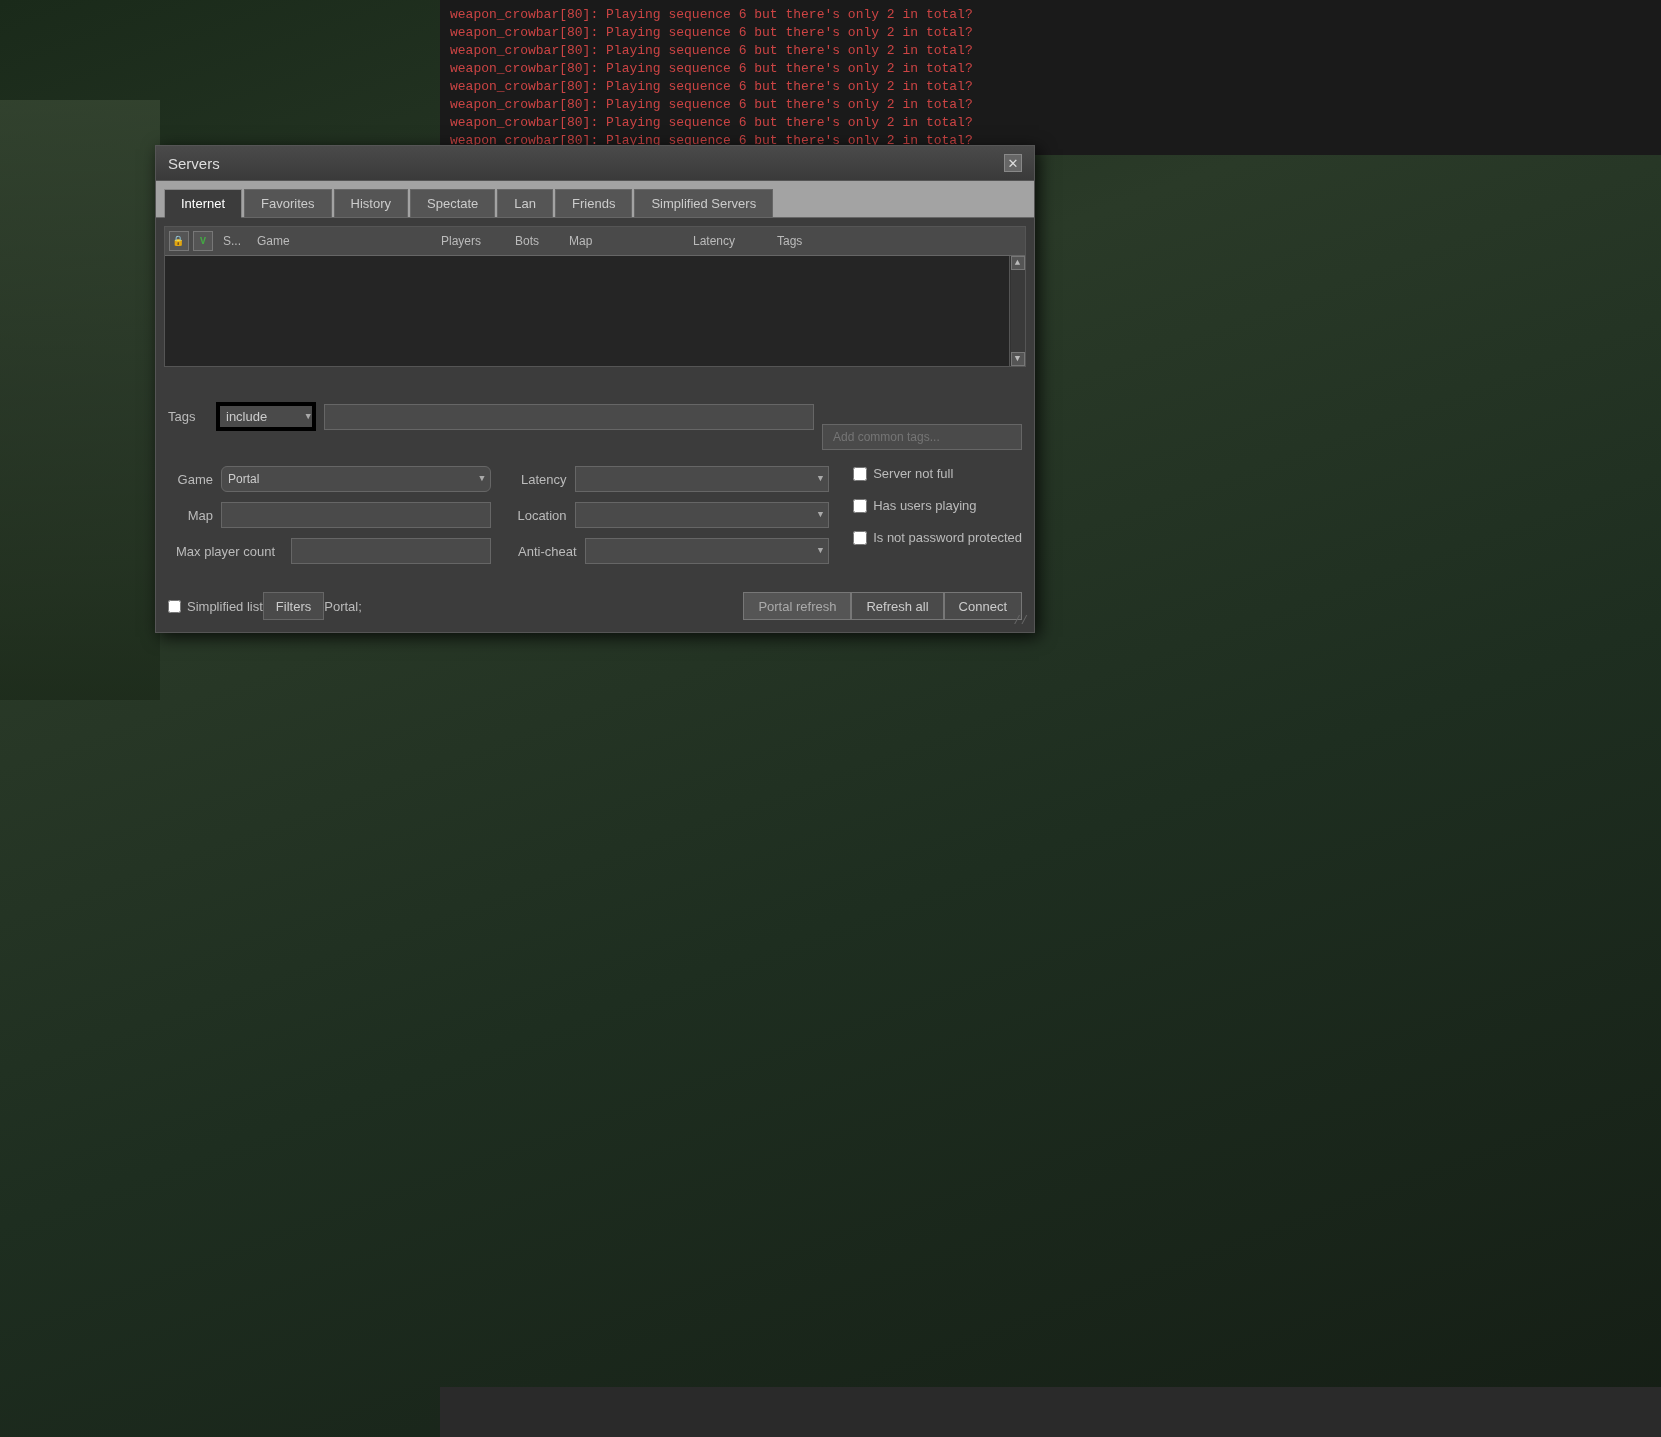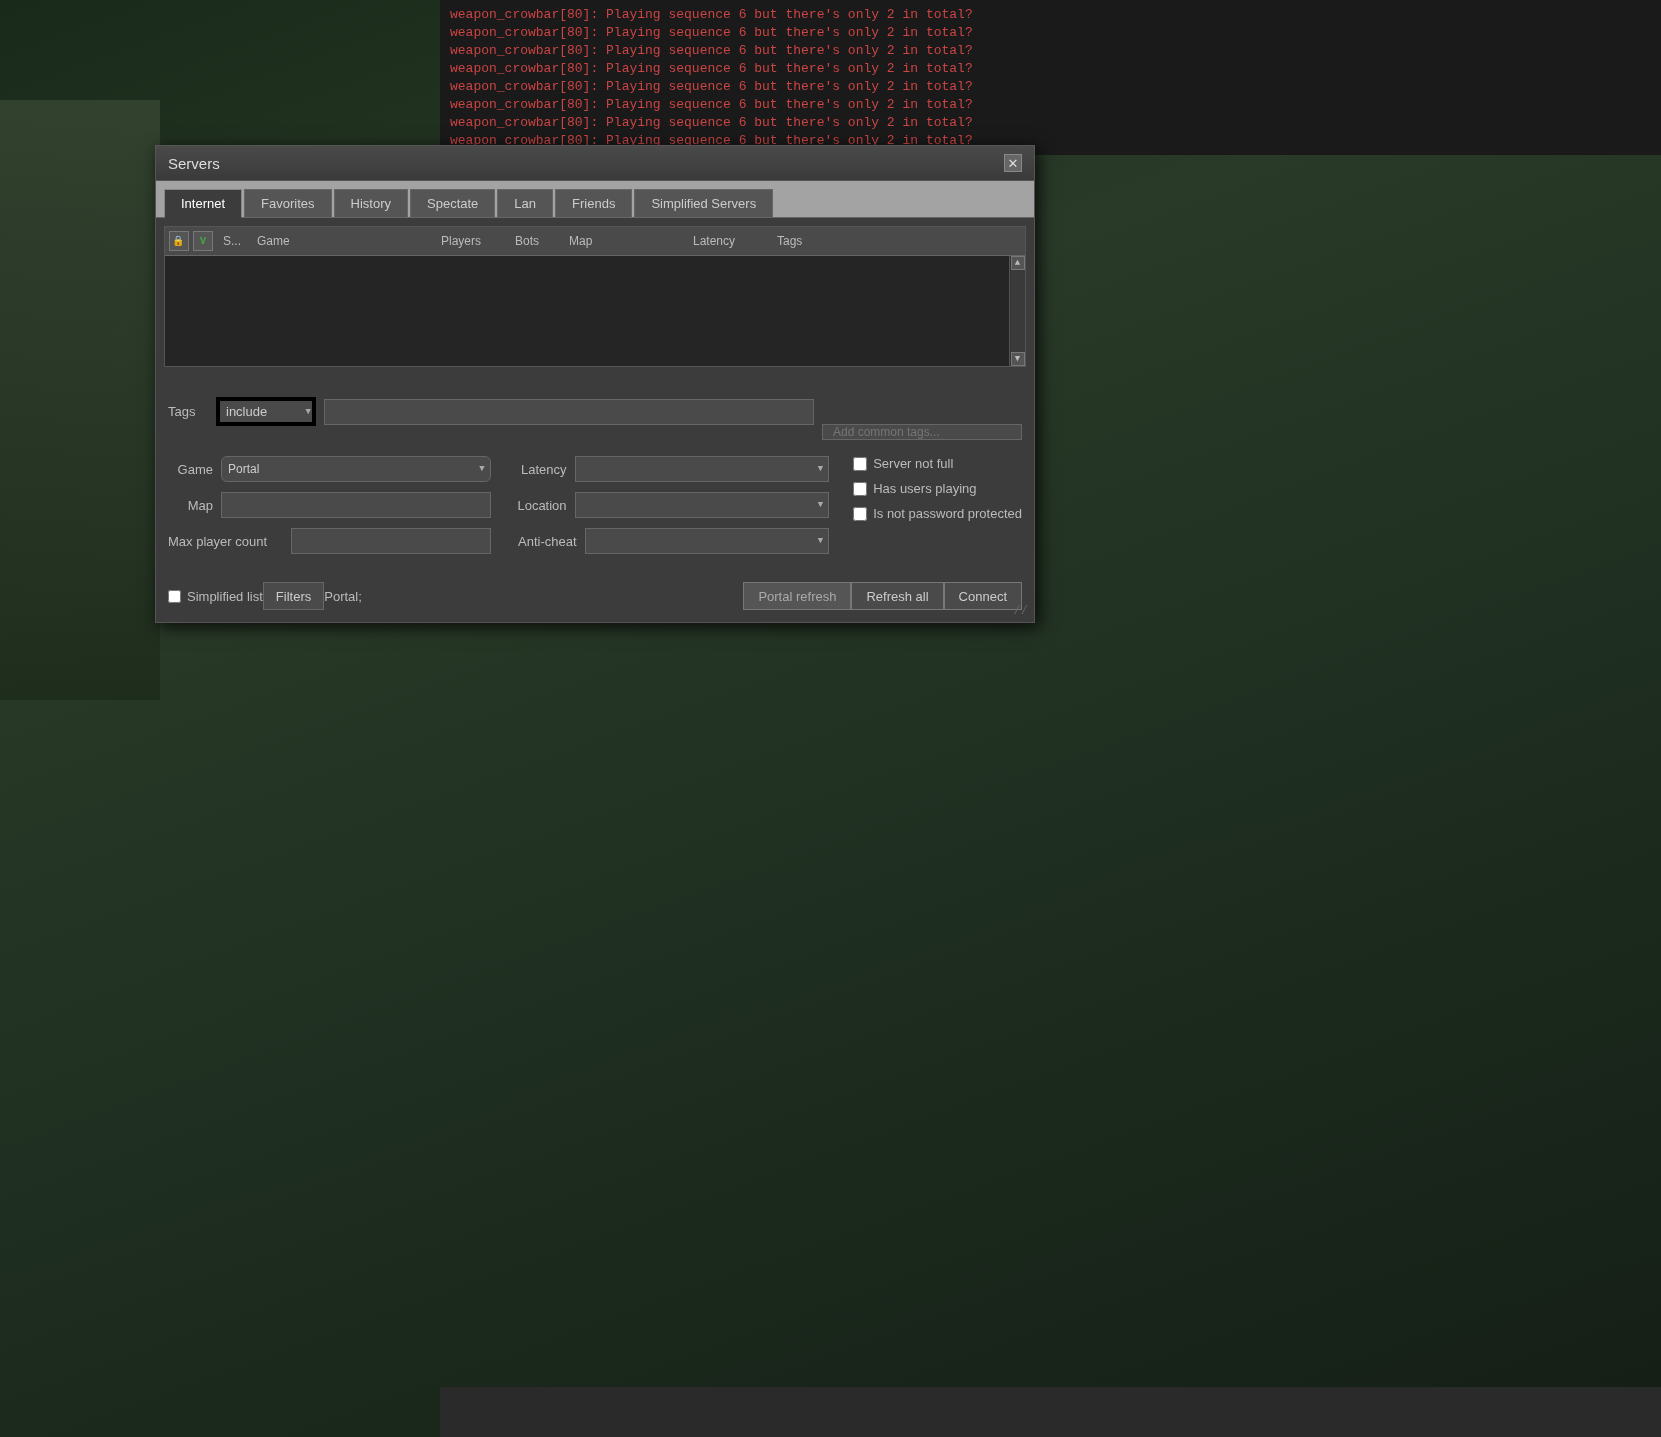--- a/index.html
+++ b/index.html
@@ -276,21 +276,21 @@
       height: 26px;
     }
 
     .tags-common {
       background: #4a4a4a;
       border: 1px solid #666;
       color: #888;
       font-size: 12px;
       font-family: Arial, sans-serif;
       padding: 3px 10px;
-      height: 16px;
+      height: 26px;
       min-width: 200px;
       margin-top: 41px;
     }
 
     .filter-row {
       display: flex;
       align-items: center;
       gap: 8px;
     }
 
@@ -420,21 +420,21 @@
       top: 50%;
       transform: translateY(-50%);
       color: #aaa;
       font-size: 9px;
       pointer-events: none;
     }
 
     .checkboxes-col {
       display: flex;
       flex-direction: column;
-      gap: 10px;
+      gap: 17px;
       padding-left: 8px;
     }
   </style>
 </head>
 <body>
 
 <div class="bg-scene"></div>
 <div class="bg-left-panel"></div>
 
 <div class="console-log">
@@ -528,21 +528,21 @@
             <select class="filter-select" style="flex:1;border-radius:6px;">
               <option>Portal</option>
             </select>
           </div>
         </div>
         <div class="filter-row">
           <span class="filter-label" style="min-width:45px; text-align:right;">Map</span>
           <input class="filter-input" type="text" style="flex: 1 1 0%;">
         </div>
         <div class="filter-row">
-          <span class="filter-label wide" style="text-align:left; min-width:115px;">Max player count</span>
+          <span class="filter-label wide" style="text-align:center; min-width:115px;">Max player count</span>
           <input class="filter-input" type="text" style="flex: 1 1 0%;">
         </div>
       </div>
 
       <div style="display: flex; flex-direction: column; gap: 10px; flex: 1;">
         <div class="filter-row">
           <span class="filter-label" style="min-width:60px; text-align:right;">Latency</span>
           <div class="select-container" style="flex:1;">
             <select class="filter-select" style="width:100%;"></select>
           </div>

